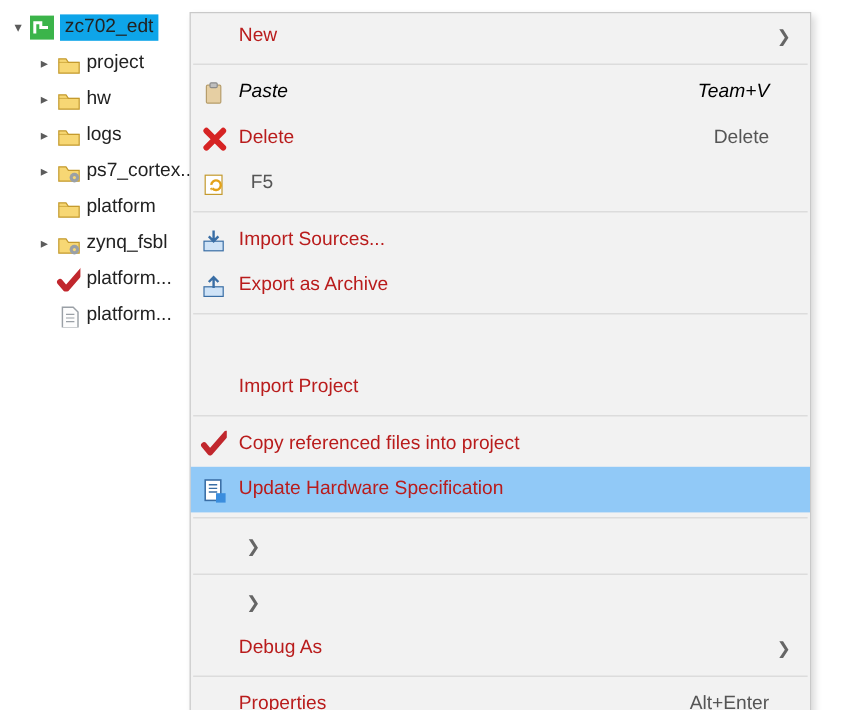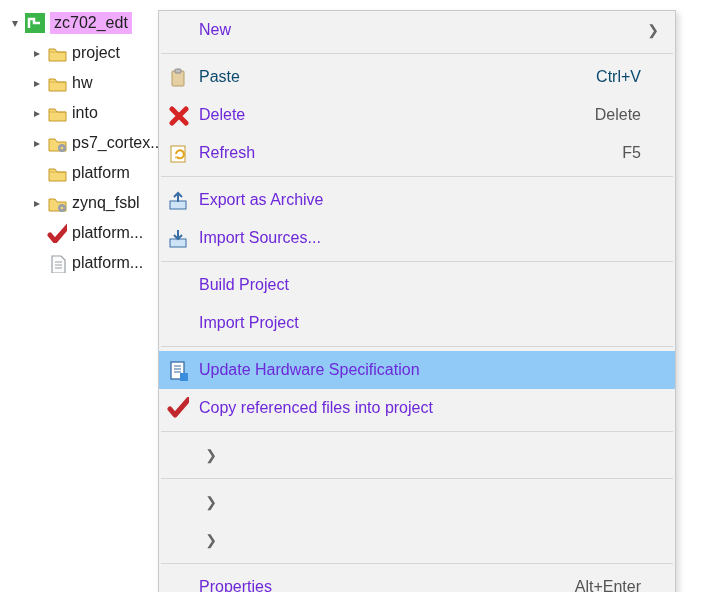--- a/index.html
+++ b/index.html
@@ -34,21 +34,21 @@
     height: 22px;
     display: inline-flex;
     align-items: center;
     justify-content: center;
     margin-right: 4px;
   }
   .tree-row .label {
     color: #222;
   }
   .root-label {
-    background: #f0abfc;
+    background: #0ea5e9;
     padding: 2px 4px;
   }
   .children {
     padding-left: 22px;
   }
   .indent-noexp { padding-left: 16px; }
 
   
   .ctxmenu {
     position: absolute;
@@ -61,33 +61,33 @@
   }
   .mrow {
     display: flex;
     align-items: center;
     height: 38px;
     padding: 0 16px 0 6px;
   }
   .mrow.hover {
     background: #91c9f7;
   }
-  .mrow.disabled .mlabel, .mrow.disabled .maccel { color: #0c4a6e; }
+  .mrow.disabled .mlabel, .mrow.disabled .maccel { color: #000000; font-style: italic; }
   .micon {
     width: 26px;
     height: 26px;
     display: inline-flex;
     align-items: center;
     justify-content: center;
     margin-right: 8px;
     flex: 0 0 auto;
   }
   .mlabel {
     flex: 1 1 auto;
-    color: #6d28d9;
+    color: #b91c1c;
   }
   .maccel {
     color: #555;
     margin-left: 10px;
   }
   .msub {
     color: #666;
     width: 18px;
     text-align: right;
     font-size: 14px;
@@ -181,21 +181,21 @@
         </span>
         <span class="label">hw</span>
       </div>
       <div class="tree-row">
         <span class="twisty">▸</span>
         <span class="icon">
           <svg width="20" height="20">
             <use href="#ic-folder"></use>
           </svg>
         </span>
-        <span class="label">into</span>
+        <span class="label">logs</span>
       </div>
       <div class="tree-row">
         <span class="twisty">▸</span>
         <span class="icon">
           <svg width="20" height="20">
             <use href="#ic-folder-gear"></use>
           </svg>
         </span>
         <span class="label">ps7_cortex...</span>
       </div>
@@ -242,104 +242,103 @@
       <span class="msub">❯</span>
     </div>
     <div class="msep"></div>
     <div class="mrow disabled">
       <span class="micon">
         <svg width="22" height="22">
           <use href="#ic-paste"></use>
         </svg>
       </span>
       <span class="mlabel">Paste</span>
-      <span class="maccel">Ctrl+V</span>
+      <span class="maccel">Team+V</span>
       <span class="msub"></span>
     </div>
     <div class="mrow">
       <span class="micon">
         <svg width="22" height="22">
           <use href="#ic-delete-x"></use>
         </svg>
       </span>
       <span class="mlabel">Delete</span>
       <span class="maccel">Delete</span>
       <span class="msub"></span>
     </div>
     <div class="mrow">
       <span class="micon">
         <svg width="22" height="22">
           <use href="#ic-refresh"></use>
         </svg>
       </span>
-      <span class="mlabel">Refresh</span>
       <span class="maccel">F5</span>
       <span class="msub"></span>
     </div>
     <div class="msep"></div>
     <div class="mrow">
       <span class="micon">
         <svg width="22" height="22">
+          <use href="#ic-import"></use>
+        </svg>
+      </span>
+      <span class="mlabel">Import Sources...</span>
+      <span class="msub"></span>
+    </div>
+    <div class="mrow">
+      <span class="micon">
+        <svg width="22" height="22">
           <use href="#ic-export"></use>
         </svg>
       </span>
       <span class="mlabel">Export as Archive</span>
       <span class="msub"></span>
     </div>
-    <div class="mrow">
-      <span class="micon">
-        <svg width="22" height="22">
-          <use href="#ic-import"></use>
-        </svg>
-      </span>
-      <span class="mlabel">Import Sources...</span>
-      <span class="msub"></span>
-    </div>
-    <div class="msep"></div>
-    <div class="mrow">
-      <span class="micon"></span>
-      <span class="mlabel">Build Project</span>
+    <div class="msep"></div>
+    <div class="mrow">
+      <span class="micon"></span>
       <span class="msub"></span>
     </div>
     <div class="mrow">
       <span class="micon"></span>
       <span class="mlabel">Import Project</span>
       <span class="msub"></span>
     </div>
     <div class="msep"></div>
+    <div class="mrow">
+      <span class="micon">
+        <svg width="22" height="22">
+          <use href="#ic-check-red"></use>
+        </svg>
+      </span>
+      <span class="mlabel">Copy referenced files into project</span>
+      <span class="msub"></span>
+    </div>
     <div class="mrow hover">
       <span class="micon">
         <svg width="22" height="22">
           <use href="#ic-doc-blue"></use>
         </svg>
       </span>
       <span class="mlabel">Update Hardware Specification</span>
       <span class="msub"></span>
     </div>
-    <div class="mrow">
-      <span class="micon">
-        <svg width="22" height="22">
-          <use href="#ic-check-red"></use>
-        </svg>
-      </span>
-      <span class="mlabel">Copy referenced files into project</span>
-      <span class="msub"></span>
-    </div>
     <div class="msep"></div>
     <div class="mrow">
       <span class="micon"></span>
       <span class="msub">❯</span>
     </div>
     <div class="msep"></div>
     <div class="mrow">
       <span class="micon"></span>
       <span class="msub">❯</span>
     </div>
     <div class="mrow">
       <span class="micon"></span>
+      <span class="mlabel">Debug As</span>
       <span class="msub">❯</span>
     </div>
     <div class="msep"></div>
     <div class="mrow">
       <span class="micon"></span>
       <span class="mlabel">Properties</span>
       <span class="maccel">Alt+Enter</span>
       <span class="msub"></span>
     </div>
   </div>

